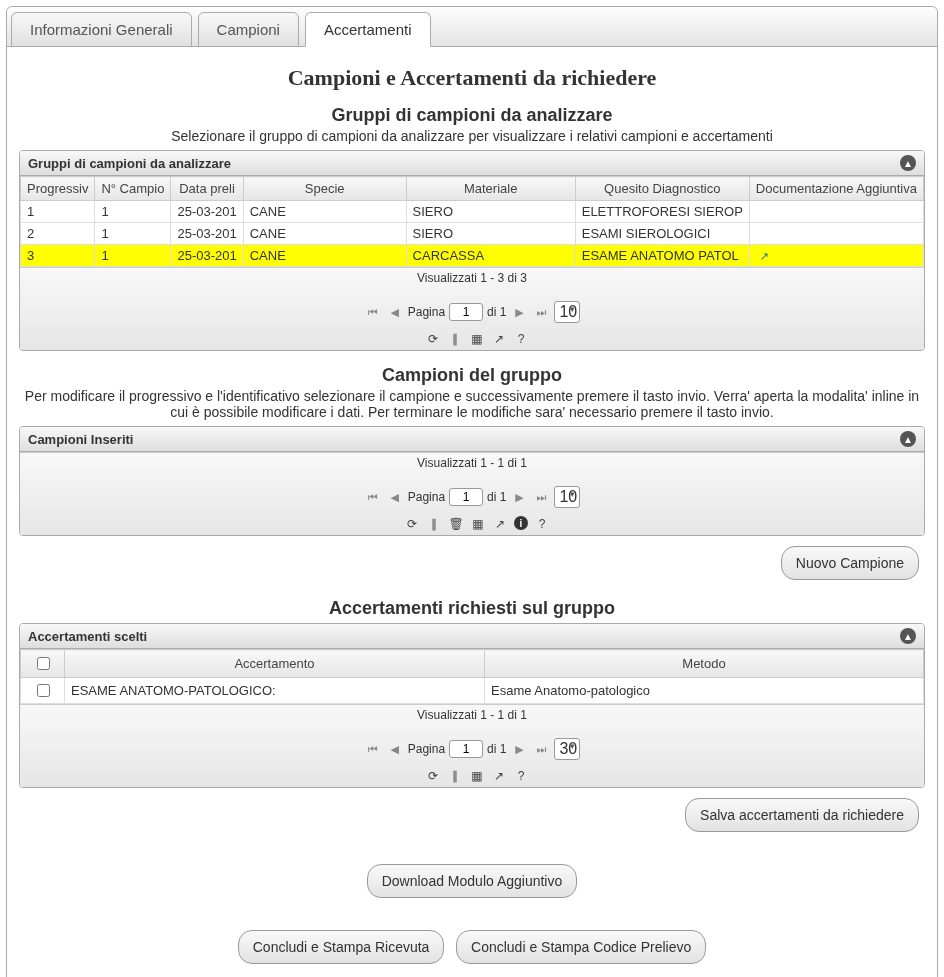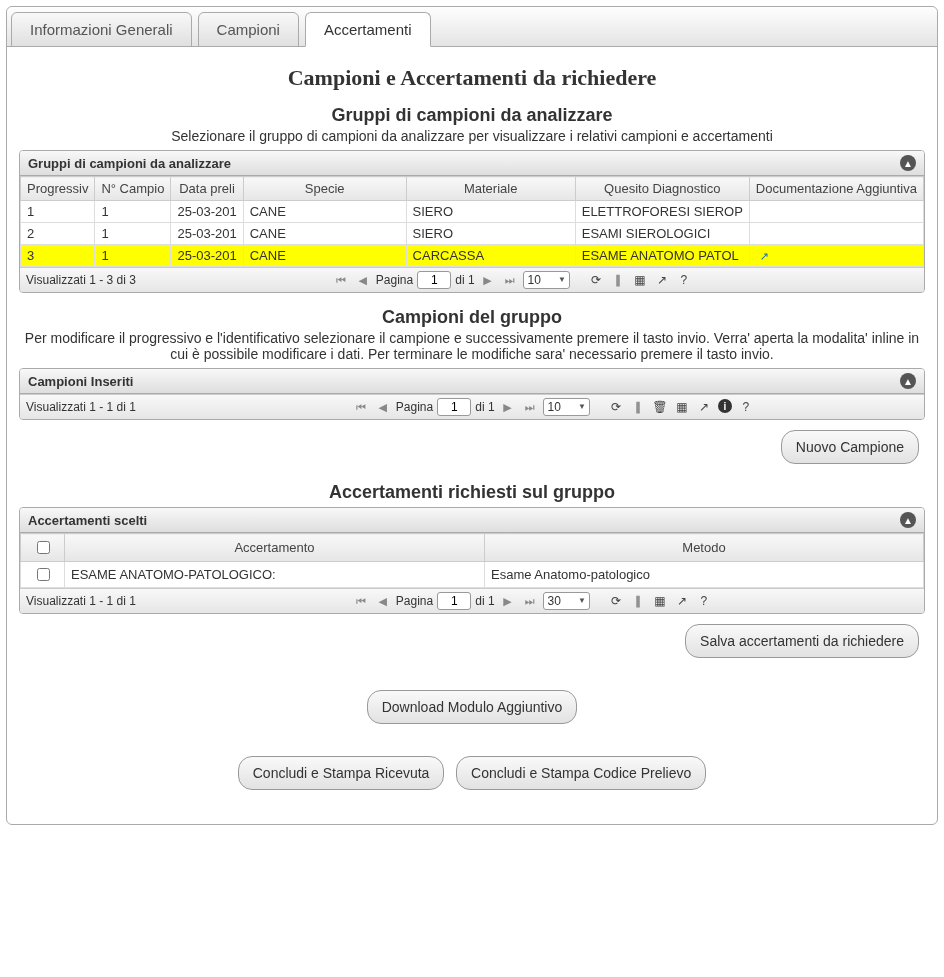--- a/index.html
+++ b/index.html
@@ -98,36 +98,37 @@
     font-weight: normal;
   }
   .grid-footer {
     background: linear-gradient(#f8f8f8, #e6e6e6);
     border-top: 1px solid #ccc;
     padding: 3px 6px;
     font-size: 12px;
     display: flex;
     align-items: center;
     gap: 8px;
+    flex-direction: column;
   }
   .grid-footer .spacer { flex: 0 0 auto; width: 260px; }
   .grid-footer .pager { display: flex; align-items: center; gap: 4px; }
   .grid-footer .pager input {
     width: 34px; height: 18px; font-size: 12px; text-align: center;
     border: 1px solid #999; border-radius: 3px;
   }
   .pager-btn {
     width: 18px; height: 18px;
     display: inline-flex; align-items: center; justify-content: center;
     color: #888; font-size: 11px; cursor: pointer;
     border-radius: 3px;
   }
   .page-size {
-    border: 1px solid #999; border-radius: 3px; padding: 1px 28px 1px 4px;
-    font-size: 12px; position: relative; background: #fff;
+    border: 1px solid #999; border-radius: 3px; padding: 1px 2px 1px 4px;
+    font-size: 16px; position: relative; background: #fff;
     display: inline-flex; align-items: center; cursor: pointer;
   }
   .page-size::after {
     content: "▼"; font-size: 8px; color: #555;
     position: absolute; right: 3px; top: 3px;
   }
   .tool-icons { display: flex; gap: 6px; margin-left: 10px; }
   .tool-icon {
     width: 16px; height: 16px; display: inline-flex;
     align-items: center; justify-content: center;

